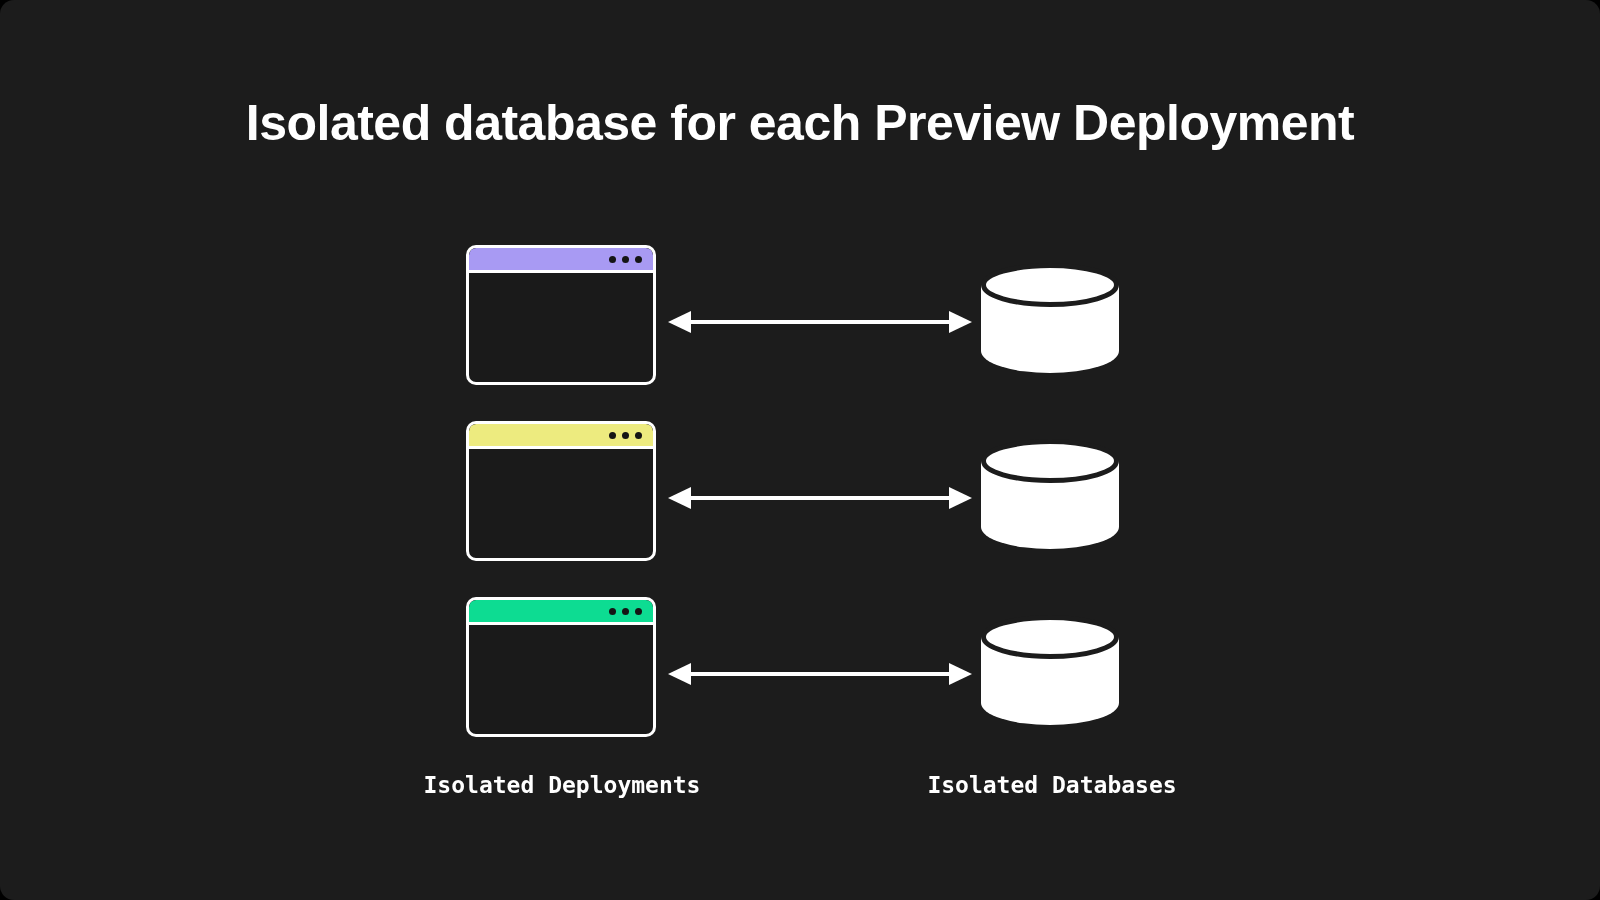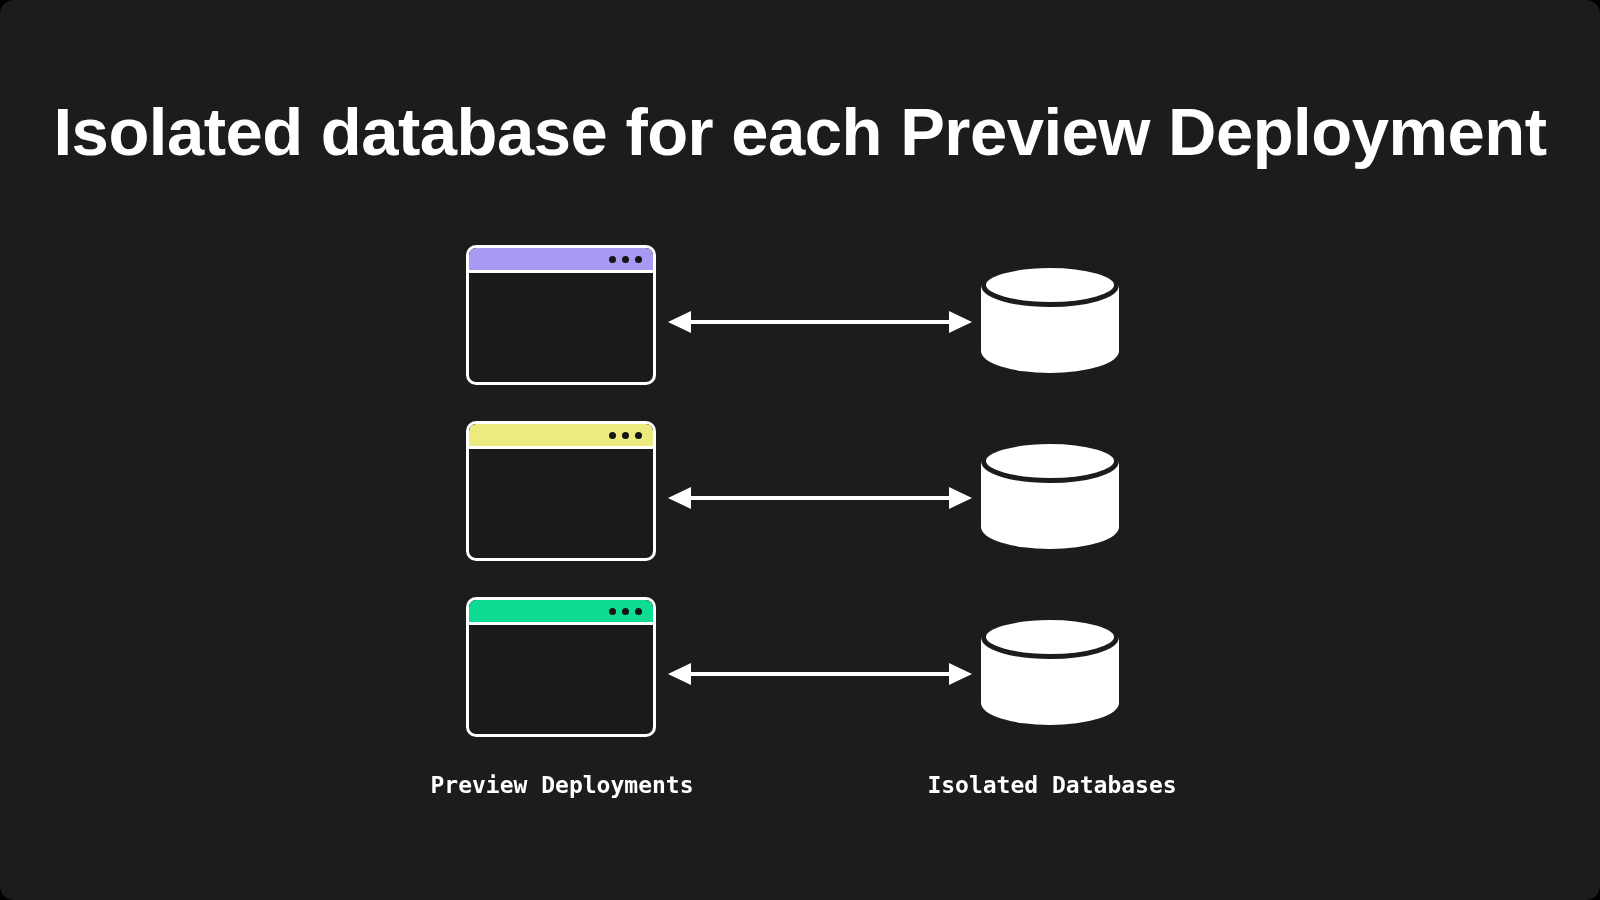--- a/index.html
+++ b/index.html
@@ -17,21 +17,21 @@
     font-family: "Liberation Sans", sans-serif;
   }
   .title {
     position: absolute;
     top: 97px;
     left: 0;
     width: 1600px;
     margin: 0;
     text-align: center;
     color: var(--fg, #ffffff);
-    font-size: 67px;
+    font-size: 50px;
     font-weight: 700;
     letter-spacing: -0.5px;
     line-height: 1.05;
   }
   
   .browser-window {
     position: absolute;
     left: 466px;
     width: 184px;   
     height: 134px;  
@@ -157,16 +157,16 @@
       <line x1="22" y1="16" x2="290" y2="16" stroke="#ffffff" stroke-width="4"></line>
       <polygon points="4,16 27,5 27,27" fill="#ffffff"></polygon>
       <polygon points="308,16 285,5 285,27" fill="#ffffff"></polygon>
     </svg>
     <svg class="db" viewBox="0 0 138 110" xmlns="http://www.w3.org/2000/svg">
       <path d="M0,22 L0,88 A69,22 0 0 0 138,88 L138,22 Z" fill="#ffffff"></path>
       <ellipse cx="69" cy="22" rx="66.5" ry="19.5" fill="#ffffff" stroke="#1c1c1c" stroke-width="5"></ellipse>
     </svg>
   </div>
 
-  <div class="col-label left">Preview Deployments</div>
+  <div class="col-label left">Isolated Deployments</div>
   <div class="col-label right">Isolated Databases</div>
 
 </div>
 
 </body></html>

